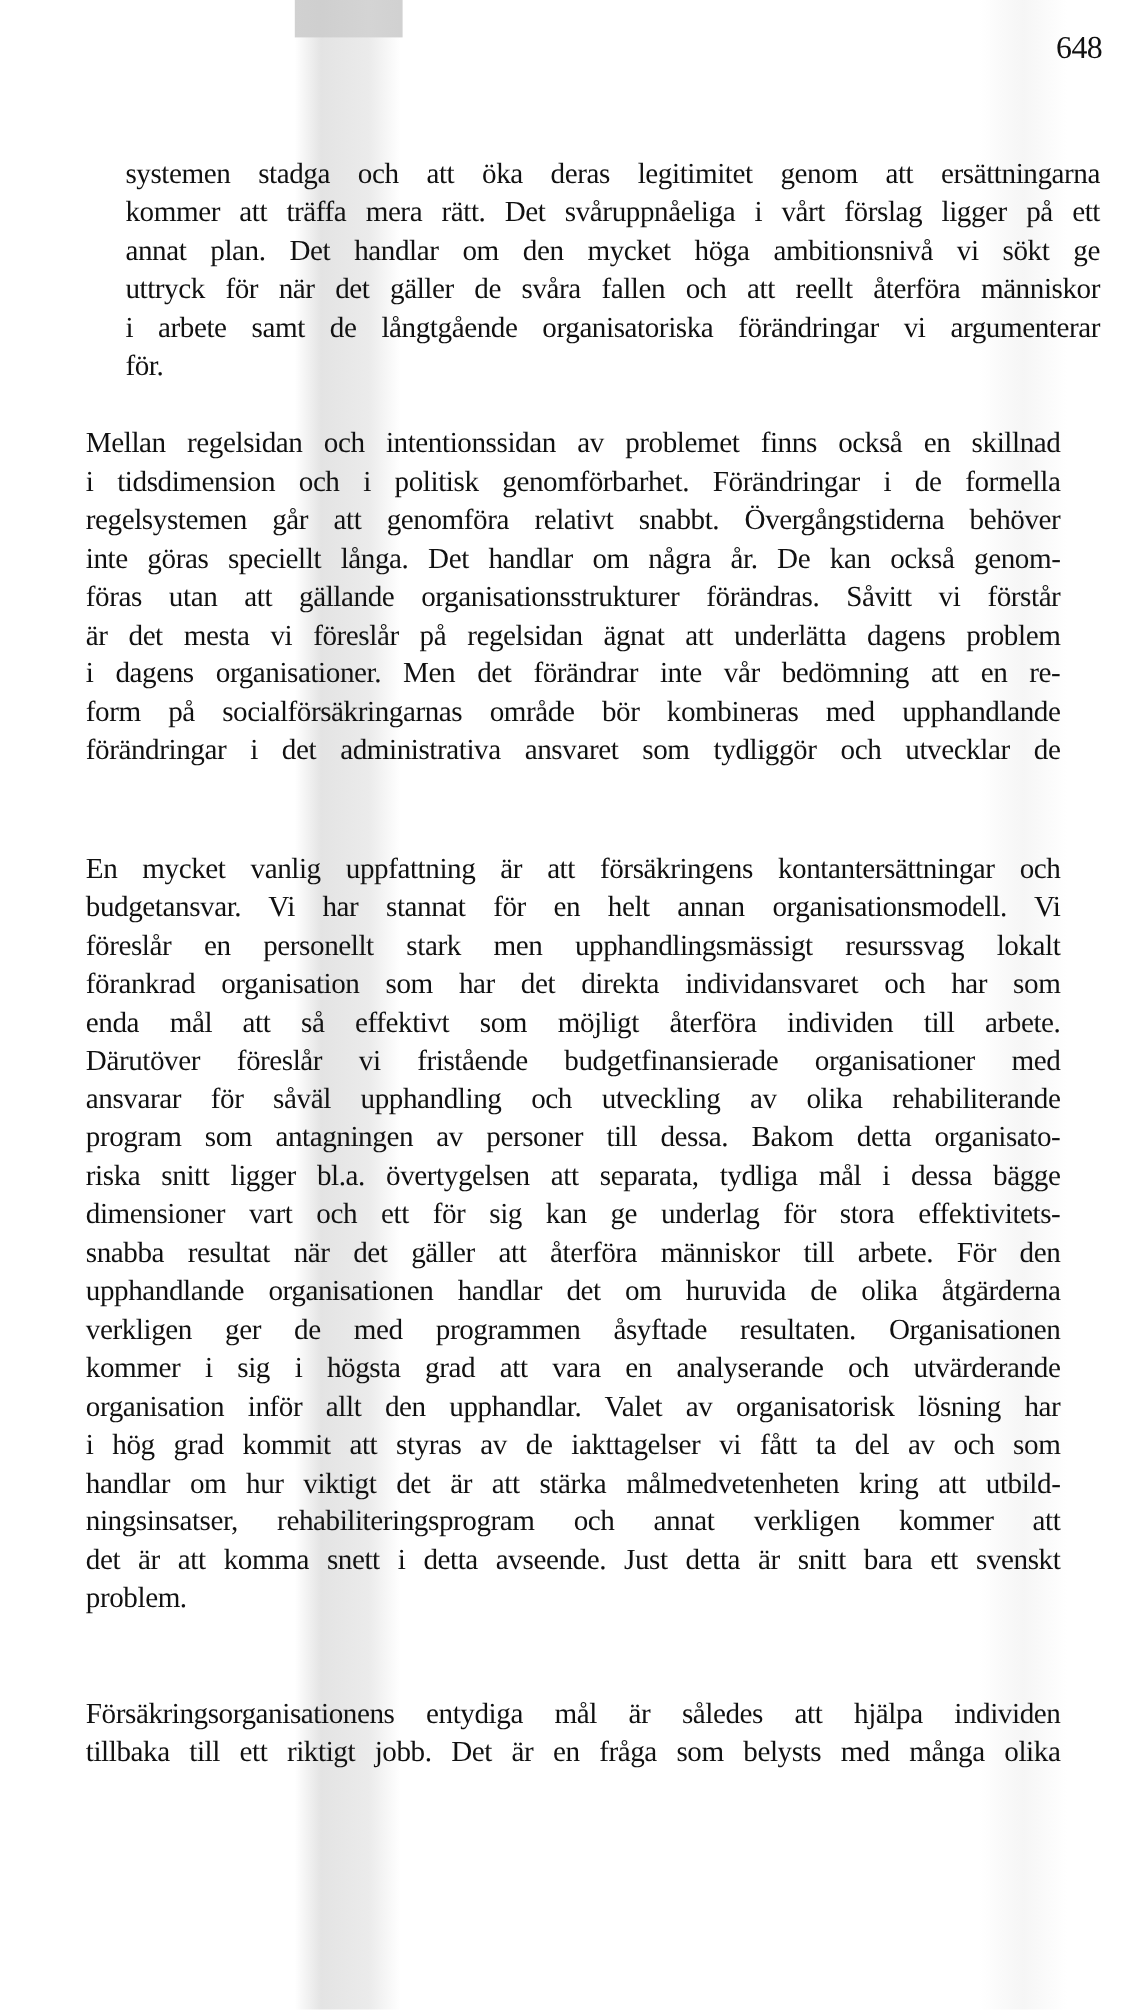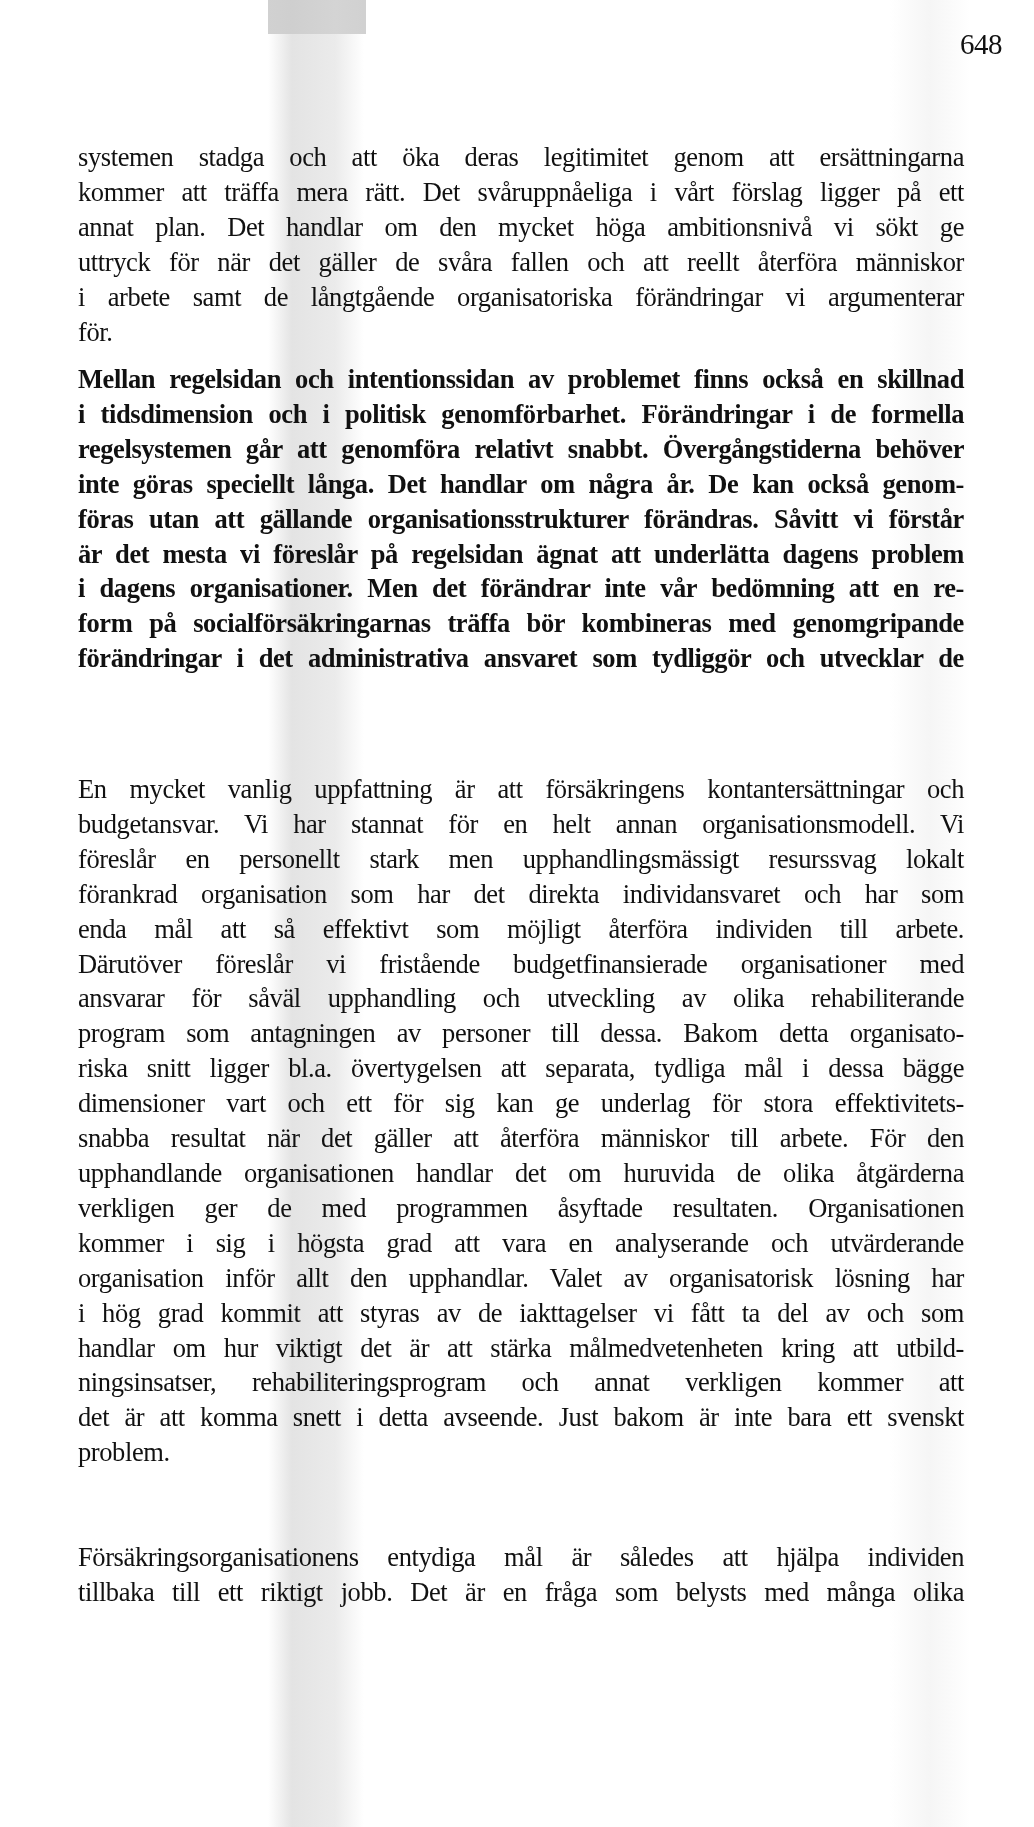--- a/index.html
+++ b/index.html
@@ -55,22 +55,22 @@
       left: 78px;
       width: 886px;
       font-size: 26.5px;
       line-height: 34.9px;
       text-align: justify;
       letter-spacing: -0.4px;
       word-spacing: -1px;
     }
     .line { display: block; text-align: justify; text-align-last: justify; white-space: nowrap; }
     .line.last { text-align-last: left; }
-    #p1 { top: 140px; }
-    #p2 { top: 362px; font-weight: bold; }
+    #p1 { top: 140px; margin-left: 36px; }
+    #p2 { top: 385px; }
     #p3 { top: 772px; }
     #p4 { top: 1540px; }
   </style>
 </head>
 <body>
 
 <div class="gutter-top"></div>
 <div class="gutter-shadow"></div>
 <div class="bleed-right"></div>
 
@@ -86,21 +86,21 @@
 </div>
 
 <div class="text-block" id="p2">
   <span class="line">Mellan regelsidan och intentionssidan av problemet finns också en skillnad</span>
   <span class="line">i tidsdimension och i politisk genomförbarhet. Förändringar i de formella</span>
   <span class="line">regelsystemen går att genomföra relativt snabbt. Övergångstiderna behöver</span>
   <span class="line">inte göras speciellt långa. Det handlar om några år. De kan också genom-</span>
   <span class="line">föras utan att gällande organisationsstrukturer förändras. Såvitt vi förstår</span>
   <span class="line">är det mesta vi föreslår på regelsidan ägnat att underlätta dagens problem</span>
   <span class="line">i dagens organisationer. Men det förändrar inte vår bedömning att en re-</span>
-  <span class="line">form på socialförsäkringarnas träffa bör kombineras med genomgripande</span>
+  <span class="line">form på socialförsäkringarnas område bör kombineras med upphandlande</span>
   <span class="line">förändringar i det administrativa ansvaret som tydliggör och utvecklar de</span>
 </div>
 
 <div class="text-block" id="p3">
   <span class="line">En mycket vanlig uppfattning är att försäkringens kontantersättningar och</span>
   <span class="line">budgetansvar. Vi har stannat för en helt annan organisationsmodell. Vi</span>
   <span class="line">föreslår en personellt stark men upphandlingsmässigt resurssvag lokalt</span>
   <span class="line">förankrad organisation som har det direkta individansvaret och har som</span>
   <span class="line">enda mål att så effektivt som möjligt återföra individen till arbete.</span>
   <span class="line">Därutöver föreslår vi fristående budgetfinansierade organisationer med</span>
@@ -109,20 +109,20 @@
   <span class="line">riska snitt ligger bl.a. övertygelsen att separata, tydliga mål i dessa bägge</span>
   <span class="line">dimensioner vart och ett för sig kan ge underlag för stora effektivitets-</span>
   <span class="line">snabba resultat när det gäller att återföra människor till arbete. För den</span>
   <span class="line">upphandlande organisationen handlar det om huruvida de olika åtgärderna</span>
   <span class="line">verkligen ger de med programmen åsyftade resultaten. Organisationen</span>
   <span class="line">kommer i sig i högsta grad att vara en analyserande och utvärderande</span>
   <span class="line">organisation inför allt den upphandlar. Valet av organisatorisk lösning har</span>
   <span class="line">i hög grad kommit att styras av de iakttagelser vi fått ta del av och som</span>
   <span class="line">handlar om hur viktigt det är att stärka målmedvetenheten kring att utbild-</span>
   <span class="line">ningsinsatser, rehabiliteringsprogram och annat verkligen kommer att</span>
-  <span class="line">det är att komma snett i detta avseende. Just bakom är inte bara ett svenskt</span>
+  <span class="line">det är att komma snett i detta avseende. Just detta är snitt bara ett svenskt</span>
   <span class="line last">problem.</span>
 </div>
 
 <div class="text-block" id="p4">
   <span class="line">Försäkringsorganisationens entydiga mål är således att hjälpa individen</span>
   <span class="line">tillbaka till ett riktigt jobb. Det är en fråga som belysts med många olika</span>
 </div>
 
 </body></html>

